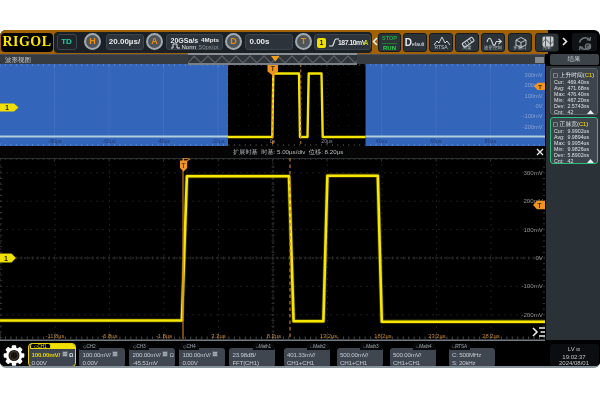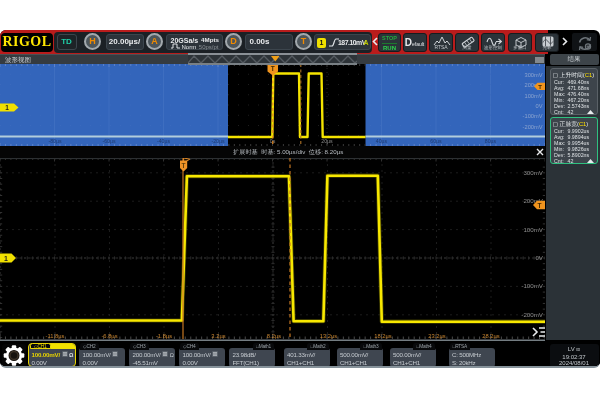--- a/index.html
+++ b/index.html
@@ -1,20 +1,20 @@
 <!DOCTYPE html>
 <html><head><meta charset="utf-8">
 <style>
 *{margin:0;padding:0;box-sizing:border-box}
 html,body{width:600px;height:400px;background:#fff;overflow:hidden}
 body{font-family:"Liberation Sans",sans-serif;position:relative}
 #screen{position:absolute;left:0;top:30px;width:600px;height:338px;background:#000;border-radius:6px;overflow:hidden;border-bottom:2px solid #86929a}
 .ab{position:absolute}
 
-#tbar{position:absolute;left:0;top:0;width:548px;height:24px;background:#b91c1c}
+#tbar{position:absolute;left:0;top:0;width:548px;height:24px;background:#a16207}
 #tpanel{position:absolute;left:54px;top:1.5px;width:318px;height:21px;background:#1b2025;border-radius:4px}
 .tbox{position:absolute;top:4px;height:16px;background:#2c333a;border:1px solid #3c454d;border-radius:3px;color:#e8eaec;font-weight:bold;font-size:8px;line-height:14px;text-align:center}
 .tcirc{position:absolute;top:3px;width:17px;height:17px;border-radius:50%;background:#4d565c;border:2px solid #a2a8ad;color:#f08a00;font-weight:bold;font-size:9px;text-align:center;line-height:13px}
 #rigol{position:absolute;left:1px;top:3px;width:52px;height:18.5px;background:#000;border-radius:4px;color:#ffe600;font-family:"Liberation Serif",serif;font-weight:bold;font-size:14px;line-height:17px;text-align:center;letter-spacing:.5px}
 .tbtn{position:absolute;top:3px;width:24px;height:19px;background:#2b3339;border:1px solid #171b1e;border-radius:3px;color:#cfd4d8;text-align:center}
 .tbtn .lbl{position:absolute;left:0;right:0;bottom:1px;font-size:5px;line-height:5px;color:#c4c9cd;transform:scale(.9)}
 
 #istrip{position:absolute;left:0;top:23.5px;width:545px;height:10.5px;background:#353b40;border-top:1px solid #4a5055}
 #memo{position:absolute;left:188px;top:-2px;width:169px;height:11.5px;background:#2d3338;border-top:2.5px solid #8a9096}
 #memo svg{display:block}

